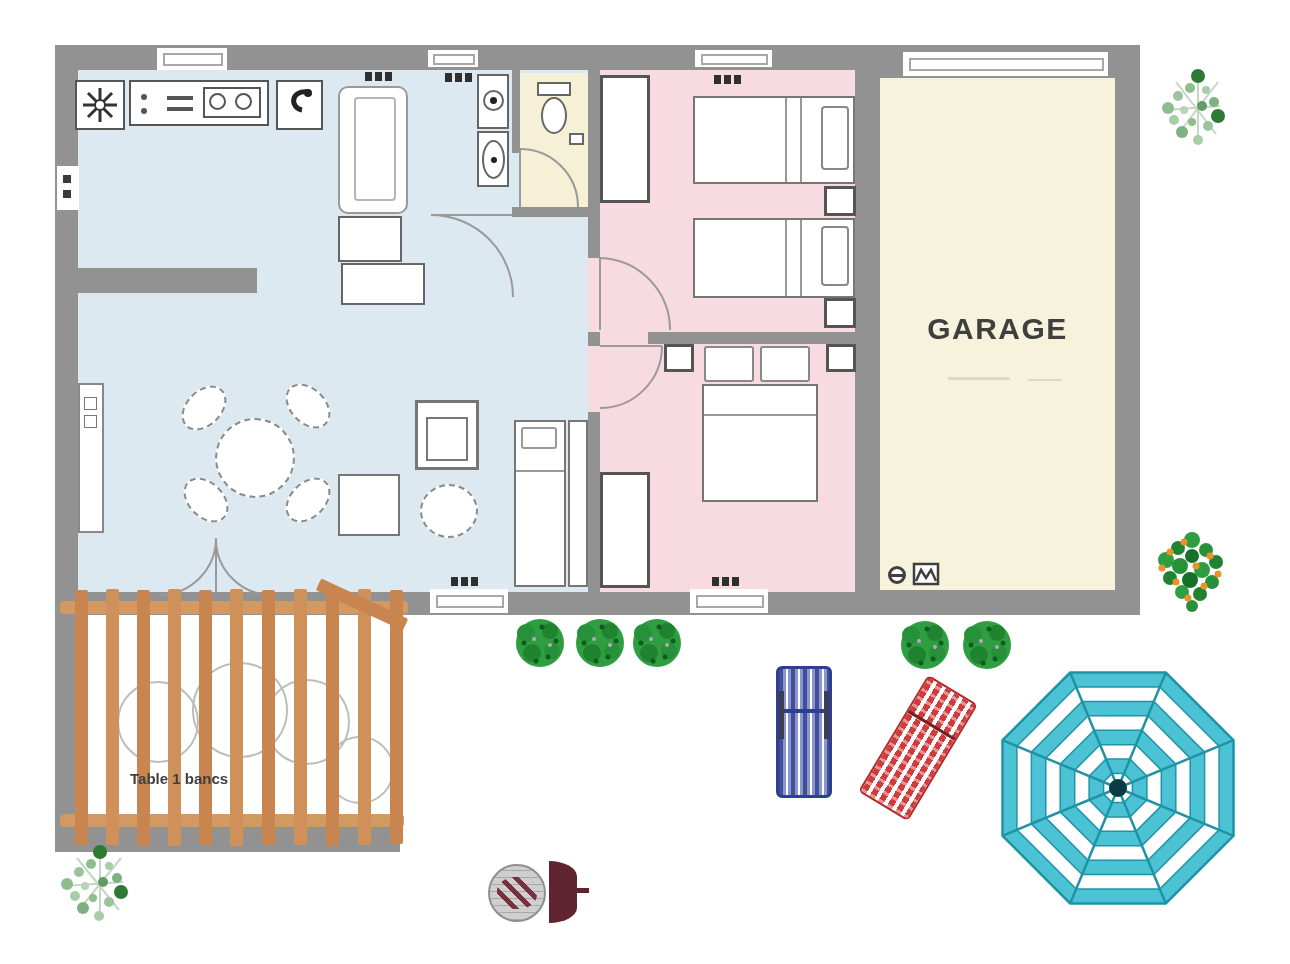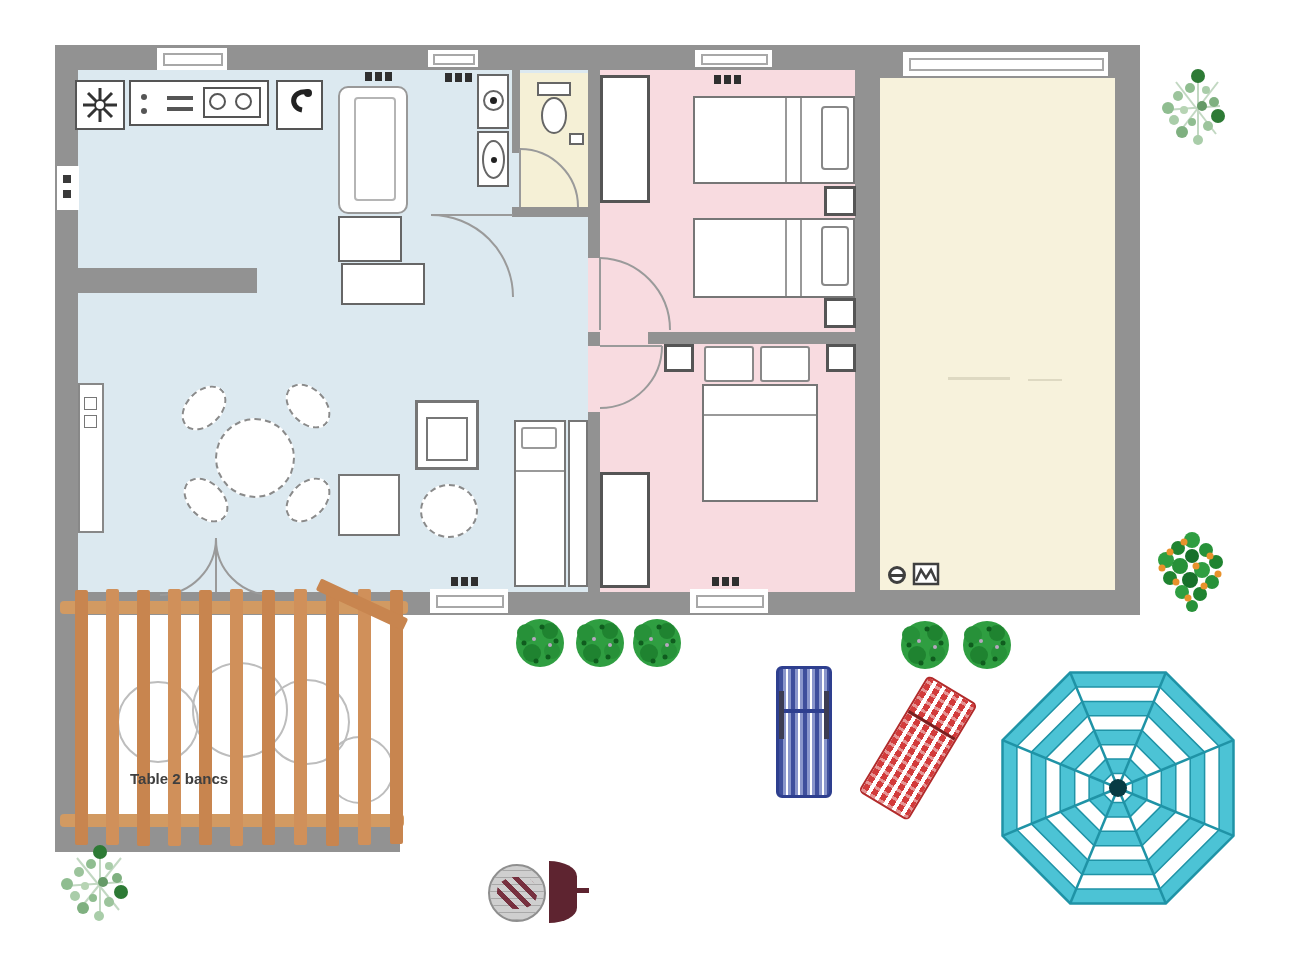--- a/index.html
+++ b/index.html
@@ -171,20 +171,21 @@
 
   <div class="furn" style="left:664px;top:344px;width:30px;height:28px;border-width:3px;border-color:#555;"></div>
   <div class="furn" style="left:826px;top:344px;width:30px;height:28px;border-width:3px;border-color:#555;"></div>
   <div class="furn" style="left:704px;top:346px;width:50px;height:36px;border-color:#888;border-radius:3px;"></div>
   <div class="furn" style="left:760px;top:346px;width:50px;height:36px;border-color:#888;border-radius:3px;"></div>
   <div class="furn" style="left:702px;top:384px;width:116px;height:118px;">
     <div class="abs" style="left:0;top:28px;width:112px;height:2px;background:#999;"></div>
   </div>
   <div class="furn" style="left:600px;top:472px;width:50px;height:116px;border-width:3px;border-color:#555;"></div>
 
+  <div class="label" style="left:880px;top:312px;width:235px;text-align:center;font-size:30px;letter-spacing:1.5px;">GARAGE</div>
   <div class="abs" style="left:948px;top:377px;width:62px;height:3px;background:#ded9c2;"></div>
   <div class="abs" style="left:1028px;top:379px;width:34px;height:2px;background:#ded9c2;"></div>
   <div class="abs" style="left:888px;top:566px;width:18px;height:18px;border:3px solid #3f3f3f;border-radius:50%;background:#fff;box-sizing:border-box;">
     <div class="abs" style="left:0px;top:5px;width:12px;height:3px;background:#3f3f3f;"></div>
   </div>
   <svg class="abs" style="left:912px;top:562px;" width="28" height="24" viewBox="0 0 28 24">
     <rect x="2" y="2" width="24" height="20" fill="#fff" stroke="#3f3f3f" stroke-width="2.5"></rect>
     <polyline points="4,19 9,8 14,16 19,8 24,19" fill="none" stroke="#3f3f3f" stroke-width="2.5"></polyline>
   </svg>
 
@@ -219,21 +220,21 @@
   <div class="slat" style="left:137px;top:590px;height:256px;"></div>
   <div class="slat" style="left:168px;top:589px;height:257px;background:#d0905a;"></div>
   <div class="slat" style="left:199px;top:590px;height:255px;"></div>
   <div class="slat" style="left:230px;top:589px;height:257px;background:#d0905a;"></div>
   <div class="slat" style="left:262px;top:590px;height:255px;"></div>
   <div class="slat" style="left:294px;top:589px;height:256px;background:#d0905a;"></div>
   <div class="slat" style="left:326px;top:590px;height:256px;"></div>
   <div class="slat" style="left:358px;top:589px;height:256px;background:#d0905a;"></div>
   <div class="slat" style="left:390px;top:590px;height:254px;"></div>
   <div class="slat" style="left:314px;top:598px;width:96px;height:13px;transform:rotate(25deg);"></div>
-  <div class="label" style="left:130px;top:770px;font-size:15px;z-index:7;">Table 2 bancs</div>
+  <div class="label" style="left:130px;top:770px;font-size:15px;z-index:7;">Table 1 bancs</div>
 
   <svg class="abs" style="left:512px;top:617px;" width="56" height="52">
     <circle cx="28" cy="26" r="24" fill="#2f9e41"></circle>
       <circle cx="14" cy="16" r="9" fill="#279139"></circle>
       <circle cx="38" cy="14" r="8" fill="#1f8330"></circle>
       <circle cx="20" cy="36" r="9" fill="#1f8330"></circle>
       <circle cx="40" cy="34" r="8" fill="#279139"></circle>
     <circle cx="12" cy="26" r="2.5" fill="#0f5c1e"></circle>
       <circle cx="30" cy="10" r="2.5" fill="#0f5c1e"></circle>
       <circle cx="44" cy="24" r="2.5" fill="#0f5c1e"></circle>

